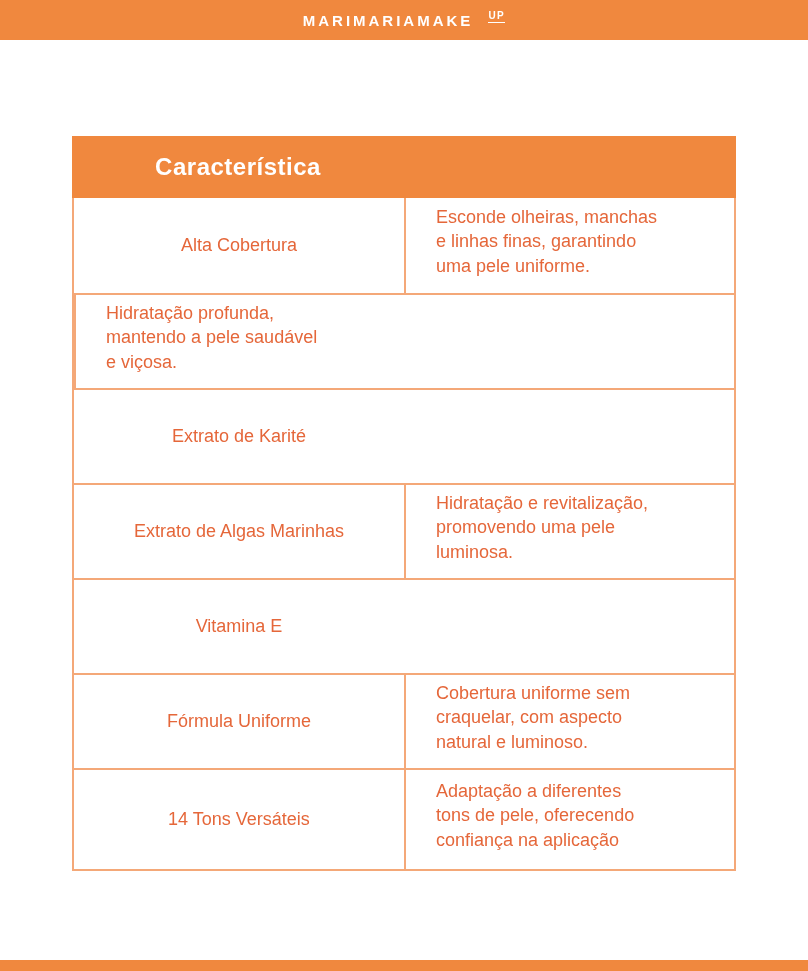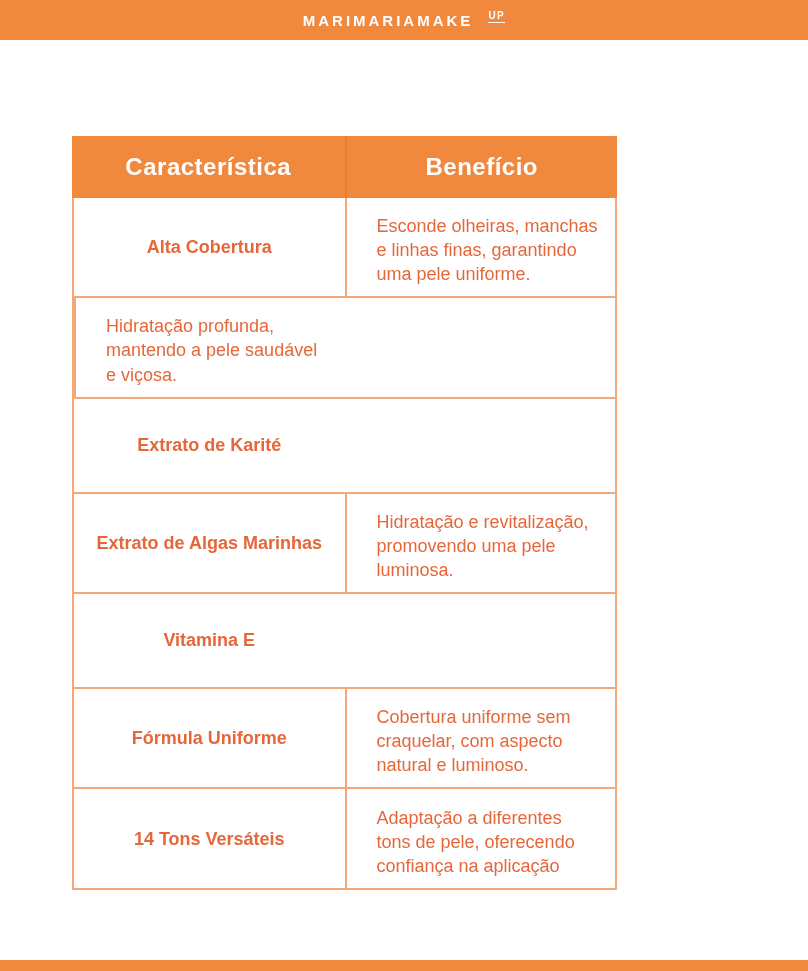--- a/index.html
+++ b/index.html
@@ -26,21 +26,21 @@
     font-size:15px;font-weight:700;letter-spacing:3px;
     display:flex;align-items:flex-start;line-height:1;
   }
   .logo-sup{
     font-size:10px;letter-spacing:1.5px;
     border-bottom:1.5px solid #ffffff;
     transform:translateY(-2px);
     padding-bottom:1px;margin-left:15px;
   }
   .table{
-    position:absolute;left:72px;top:136px;width:545px;
+    position:absolute;left:72px;top:136px;width:664px;
   }
   .thead{
     display:grid;grid-template-columns:1fr 1fr;
     background:var(--brand-orange);
     height:62px;
   }
   .th{
     display:flex;align-items:center;justify-content:center;
     color:var(--header-text);
     font-size:24px;font-weight:600;letter-spacing:0.5px;
@@ -57,46 +57,44 @@
   .tr + .tr{border-top:2px solid var(--border-orange);}
   .tr:last-child{min-height:101px;}
   .td{
     color:var(--text-orange);
     font-size:18px;line-height:1.34;
     display:flex;align-items:center;
   }
   .td-feature{
     justify-content:center;text-align:center;
     padding:4px 12px;
-    font-weight:bold;
   }
   .td-benefit{
     border-left:2px solid var(--border-orange);
-    padding:16px 12px 10px 30px;
+    padding:2px 12px 10px 30px;
     white-space:pre-line;
   }
   .bottombar{
     position:absolute;left:0;bottom:0;width:808px;height:11px;
     background:var(--brand-orange);
   }
 </style>
 </head>
 <body>
 
 <header class="topbar">
   <div class="logo">
     <span>MARIMARIAMAKE</span>
     <span class="logo-sup">UP</span>
   </div>
 </header>
 
 <section class="table">
   <div class="thead">
     <div class="th">Característica</div>
-    <div class="th">Benefício</div>
   </div>
   <div class="tbody">
     <div class="tr">
       <div class="td td-feature">Alta Cobertura</div>
       <div class="td td-benefit">Esconde olheiras, manchas
 e linhas finas, garantindo
 uma pele uniforme.</div>
     </div>
     <div class="tr">
       <div class="td td-benefit">Hidratação profunda,

